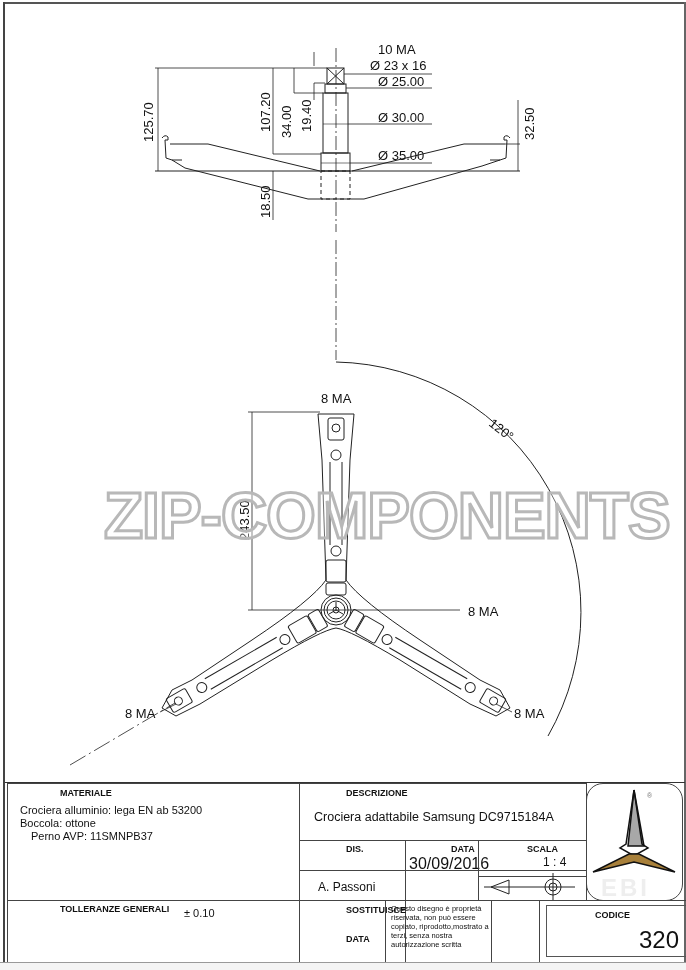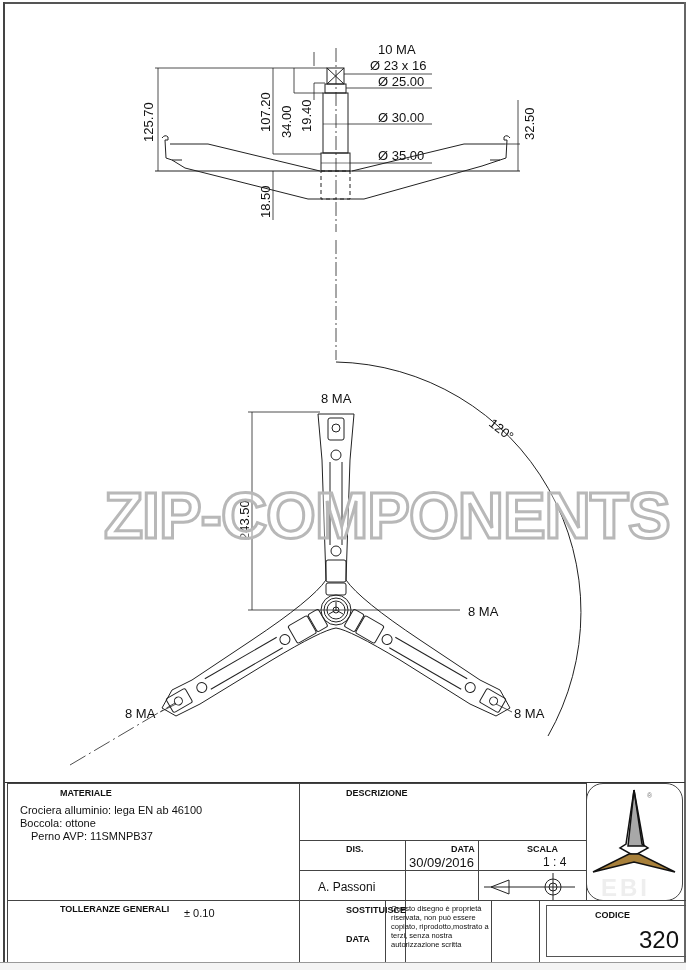--- a/index.html
+++ b/index.html
@@ -163,48 +163,49 @@
       <text transform="translate(488,425) rotate(38)">120°</text>
     </g>
   </svg>
 
   <div class="watermark">ZIP-COMPONENTS</div>
 
   <div class="tb">
 
     <div class="cell" style="left:2px; top:0; width:293px; height:118px;">
       <div class="lbl" style="left:10px; top:4px;">MATERIALE</div>
-      <div class="val" style="left:12px; top:20px;">Crociera alluminio: lega EN ab 46100</div>
+      <div class="val" style="left:12px; top:20px;">Crociera alluminio: lega EN ab 53200</div>
       <div class="val" style="left:12px; top:33px;">Boccola: ottone</div>
       <div class="val" style="left:12px; top:46px;margin-left:11px;">Perno AVP: 11SMNPB37</div>
     </div>
 
     <div class="cell" style="left:2px; top:117px; width:293px; height:63px;">
       <div class="lbl" style="left:10px; top:3px;">TOLLERANZE GENERALI</div>
       <div class="val" style="left:176px; top:6px;">± 0.10</div>
     </div>
 
     <div class="cell" style="left:294px; top:0; width:288px; height:58px;">
       <div class="lbl" style="left:4px; top:4px;">DESCRIZIONE</div>
+      <div class="val big" style="left:14px; top:26px; font-size:12.5px;">Crociera adattabile Samsung DC9715184A</div>
     </div>
 
     <div class="cell" style="left:294px; top:57px; width:107px; height:31px;">
       <div class="lbl" style="left:4px; top:3px;text-align:center;">DIS.</div>
     </div>
     <div class="cell" style="left:294px; top:87px; width:107px; height:31px;padding-left:32px;">
       <div class="val big" style="left:18px; top:9px; font-size:12px;">A. Passoni</div>
     </div>
 
     <div class="cell" style="left:400px; top:57px; width:74px; height:31px;">
       <div class="lbl" style="left:3px; top:3px;">DATA</div>
-      <div class="val big" style="left:3px; top:14px; font-size:13px;">30/09/2016</div>
+      <div class="val big" style="left:3px; top:14px; font-size:16px;">30/09/2016</div>
     </div>
     <div class="cell" style="left:400px; top:87px; width:74px; height:31px;"></div>
 
-    <div class="cell" style="left:473px; top:57px; width:109px; height:31px;">
+    <div class="cell" style="left:473px; top:57px; width:109px; height:37px;">
       <div class="lbl" style="left:6px; top:3px;">SCALA</div>
       <div class="val big" style="left:64px; top:14px; font-size:12px;">1 : 4</div>
     </div>
     <div class="cell" style="left:473px; top:87px; width:109px; height:31px;">
       <svg width="109" height="31">
         <g stroke="#222" fill="none" stroke-width="1">
           <path d="M12,16 L30,9 L30,23 Z"></path>
           <line x1="5" y1="16" x2="96" y2="16"></line>
           <circle cx="74" cy="16" r="8"></circle>
           <circle cx="74" cy="16" r="4"></circle>

